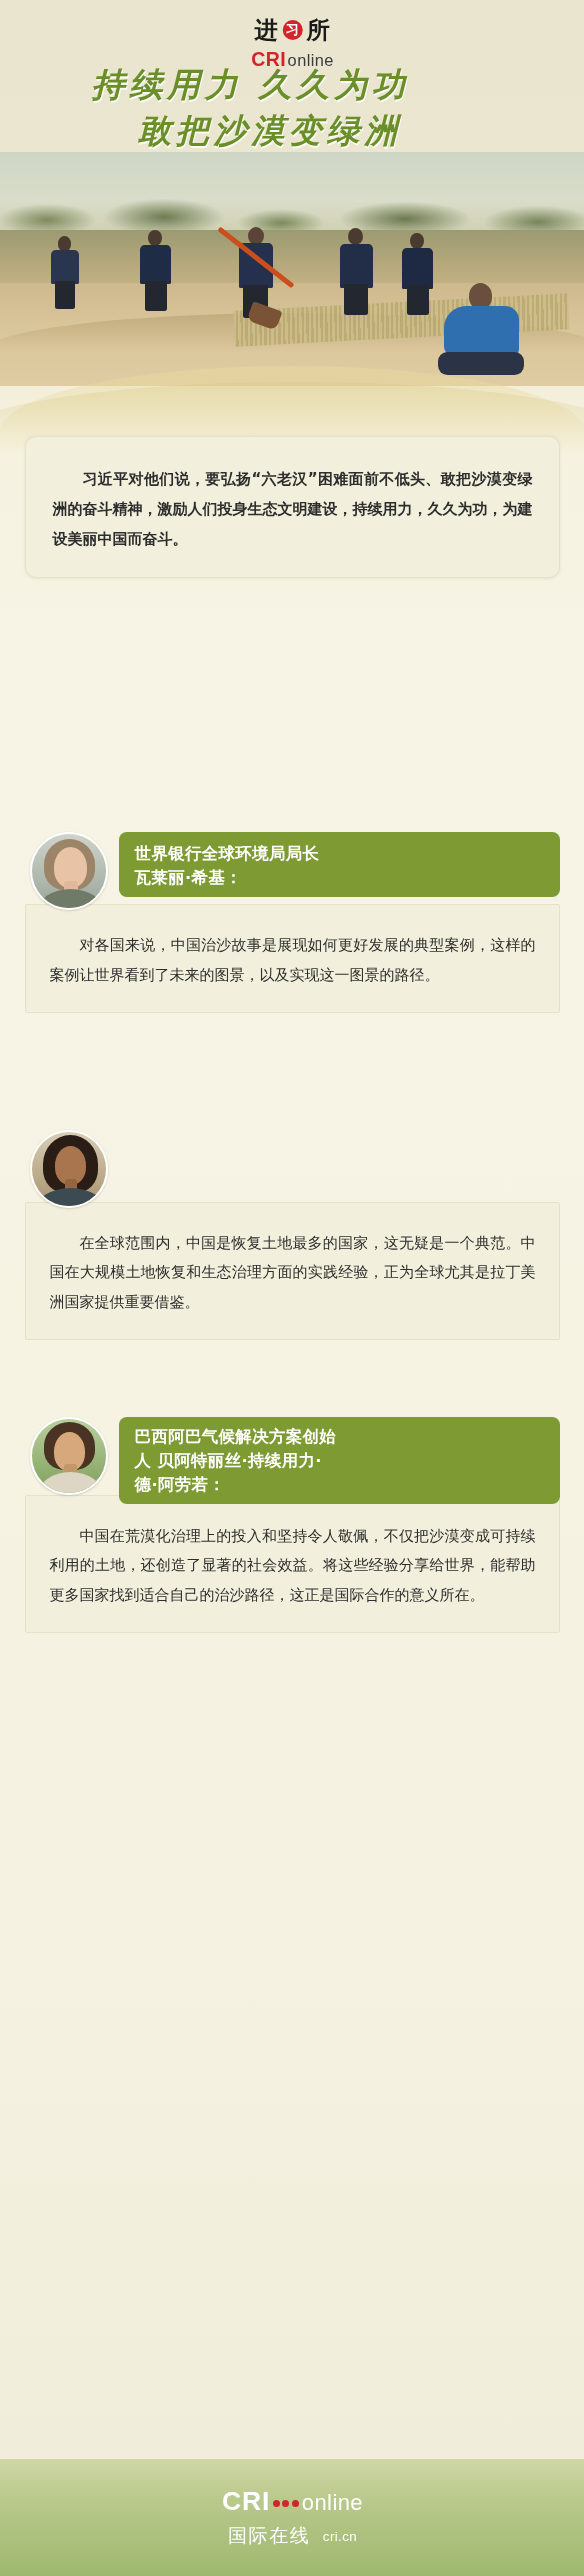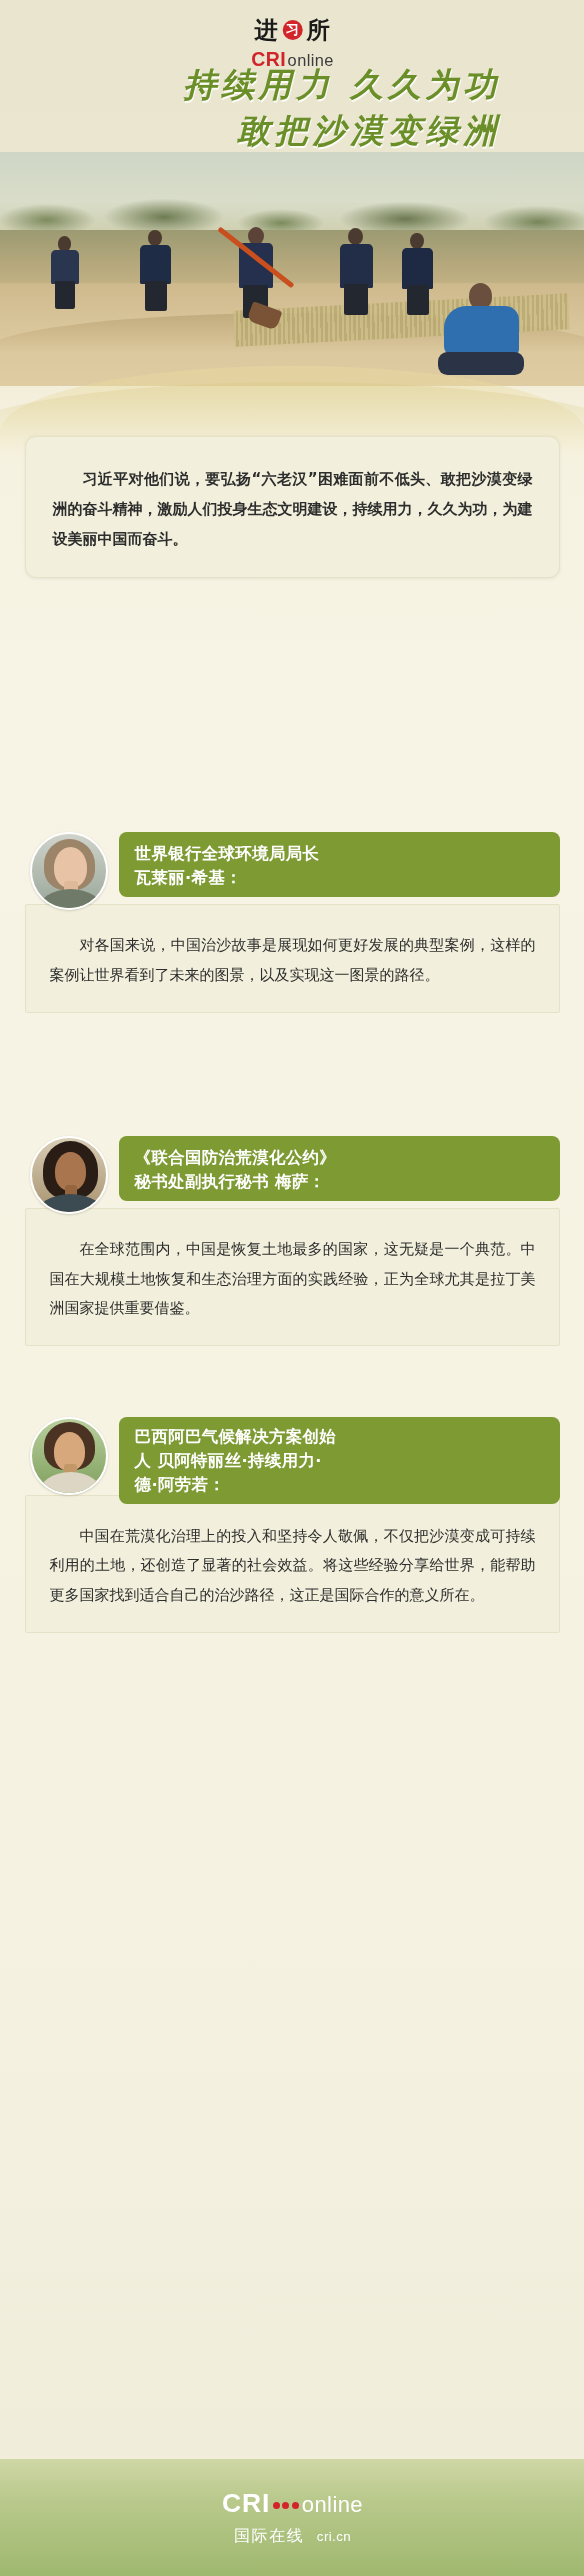--- a/index.html
+++ b/index.html
@@ -76,21 +76,21 @@
     color: #3c3c3c;
     letter-spacing: 0.4px;
   }
 
   
   .title-block {
     position: absolute;
     top: 62px;
     left: 0;
     width: 501px;
-    text-align: right;
+    text-align: center;
   }
   .title-line {
     font-family: "DejaVu Sans", sans-serif;
     font-size: 33px;
     font-weight: bold;
     color: #6a8f28;
     letter-spacing: 4.7px;
     line-height: 1.38;
     text-shadow: 0.8px 1.6px 0 rgba(255,255,255,0.8);
     font-style: italic;
@@ -363,21 +363,21 @@
     color: #ffffff;
     letter-spacing: 0.4px;
   }
   .footer-sub {
     display: flex;
     align-items: center;
     gap: 12.5px;
   }
   .footer-sub .cn {
     font-family: "DejaVu Sans", sans-serif;
-    font-size: 16px;
+    font-size: 19px;
     color: #ffffff;
     letter-spacing: 1.6px;
     text-align: right;
   }
   .footer-sub .url {
     font-size: 13.3px;
     color: #ffffff;
     letter-spacing: 0.4px;
   }
 </style>
@@ -478,26 +478,20 @@
     <div class="qc-head">
       <div class="qc-avatar">
         <div class="face a2">
           <span class="bg"></span>
             <span class="hair"></span>
             <span class="skin"></span>
             <span class="neck"></span>
             <span class="shoulders"></span>
         </div>
       </div>
-      <div class="qc-name-bar">
-        <div class="qc-name">
-          <div>《联合国防治荒漠化公约》</div>
-          <div>秘书处副执行秘书 梅萨：</div>
-        </div>
-      </div>
     </div>
     <div class="qc-body">
       <p class="qc-text">在全球范围内，中国是恢复土地最多的国家，这无疑是一个典范。中国在大规模土地恢复和生态治理方面的实践经验，正为全球尤其是拉丁美洲国家提供重要借鉴。</p>
     </div>
   </div>
 
   <div class="quote-card" style="top: 1411px;">
     <div class="qc-head">
       <div class="qc-avatar">
         <div class="face a3">

